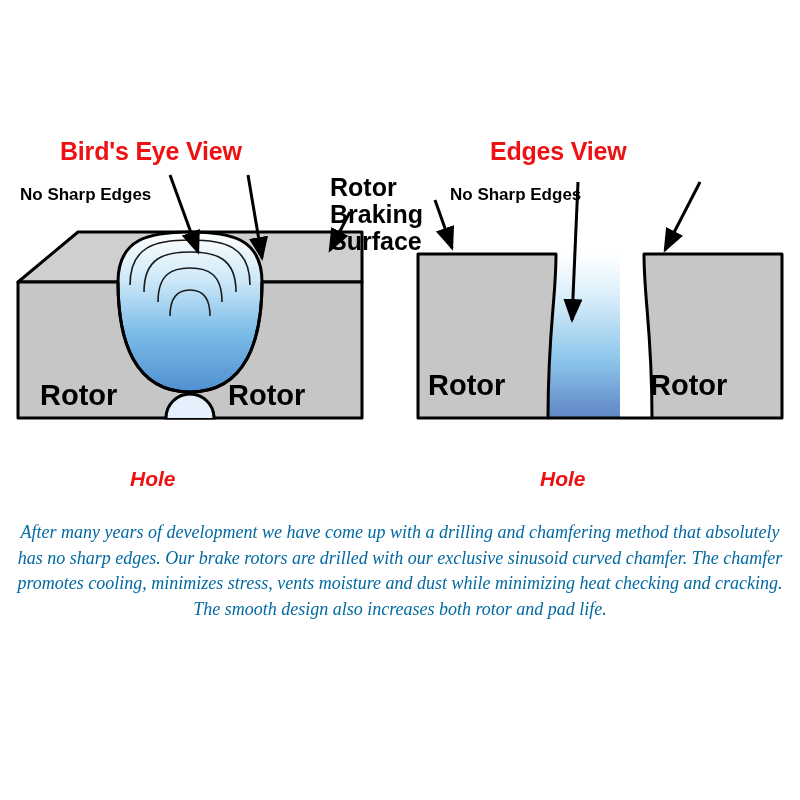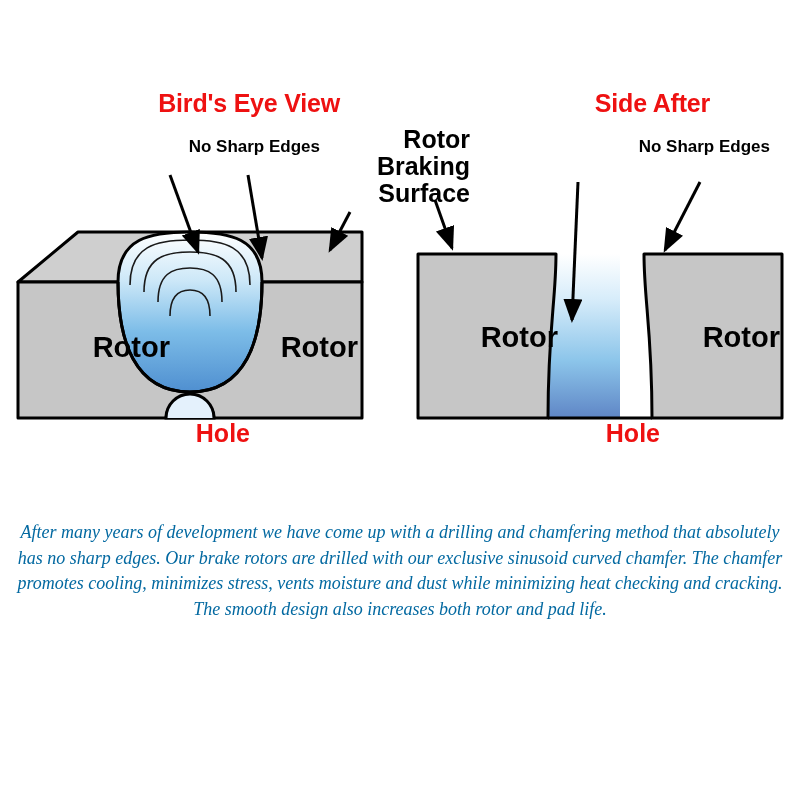--- a/index.html
+++ b/index.html
@@ -23,43 +23,45 @@
   .diagram-svg {
     position: absolute;
     left: 0; top: 0;
     width: 800px;
     height: 480px;
   }
   .label {
     position: absolute;
     font-family: "Liberation Sans", sans-serif;
     font-weight: bold;
-    text-align: right;
+    text-align: left;
     line-height: 1.05;
     white-space: pre;
+    margin-top: 48px;
   }
   .label.red {
     color: #ee1111;
   }
   .label.black {
     color: #000000;
   }
   .title-lbl {
     font-size: 25px;
     letter-spacing: -0.2px;
   }
   .edges-lbl {
     font-size: 17px;
   }
   .surface-lbl {
     font-size: 25px;
     line-height: 1.08;
   }
   .hole-lbl {
-    font-size: 25px;
+    font-size: 21px;
+    font-style: italic;
   }
   .rotor-word {
     font-size: 29px;
     font-weight: bold;
     color: #000;
     font-family: "Liberation Sans", sans-serif;
   }
   .caption {
     position: absolute;
     left: 8px;
@@ -158,21 +160,21 @@
   <div class="label black surface-lbl" style="left:330px; top:126px; width:140px;">Rotor
 Braking
 Surface</div>
 
   <div class="label black rotor-word" style="left:40px; top:332px; width:130px;">Rotor</div>
 
   <div class="label black rotor-word" style="left:228px; top:332px; width:130px;">Rotor</div>
 
   <div class="label red hole-lbl" style="left:130px; top:420px; width:120px;">Hole</div>
 
-  <div class="label red title-lbl" style="left:490px; top:90px; width:220px;">Side After</div>
+  <div class="label red title-lbl" style="left:490px; top:90px; width:220px;">Edges View</div>
 
   <div class="label black edges-lbl" style="left:450px; top:138px; width:320px;">No Sharp Edges</div>
 
   <div class="label black rotor-word" style="left:428px; top:322px; width:130px;">Rotor</div>
 
   <div class="label black rotor-word" style="left:650px; top:322px; width:130px;">Rotor</div>
 
   <div class="label red hole-lbl" style="left:540px; top:420px; width:120px;">Hole</div>
 
   <div class="caption">After many years of development we have come up with a drilling and chamfering method that absolutely has no sharp edges.  Our brake rotors are drilled with our exclusive sinusoid curved chamfer. The chamfer promotes cooling, minimizes stress, vents moisture and dust while minimizing heat checking and cracking. The smooth design also increases both rotor and pad life.</div>

